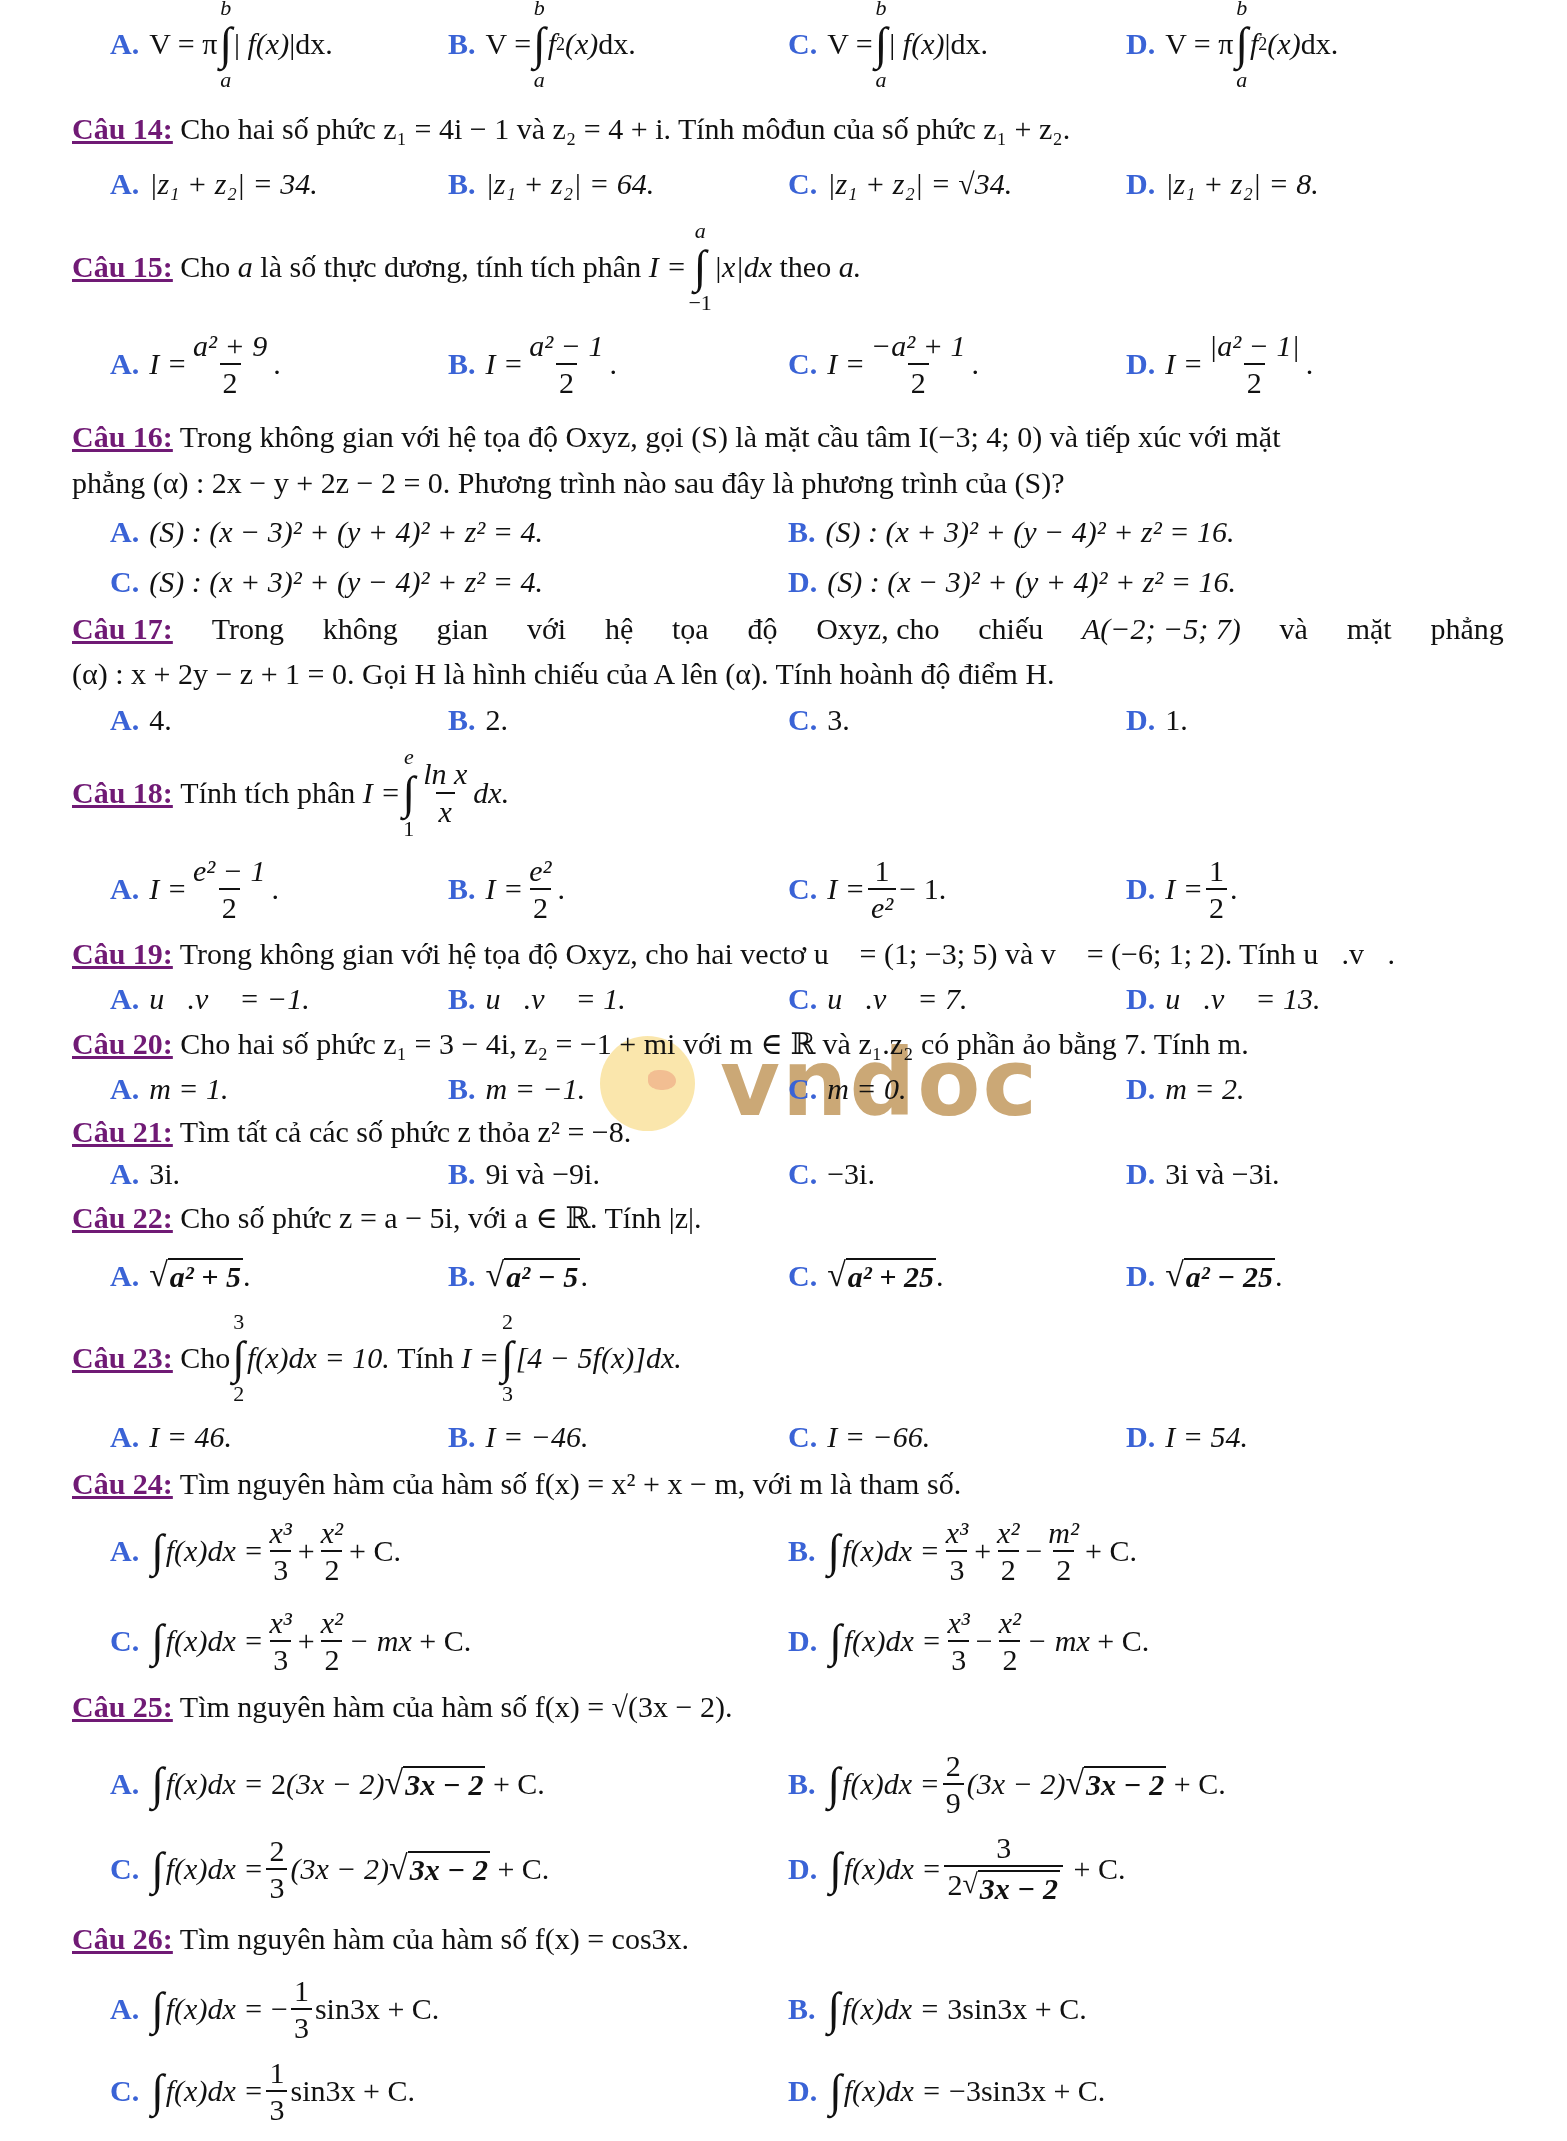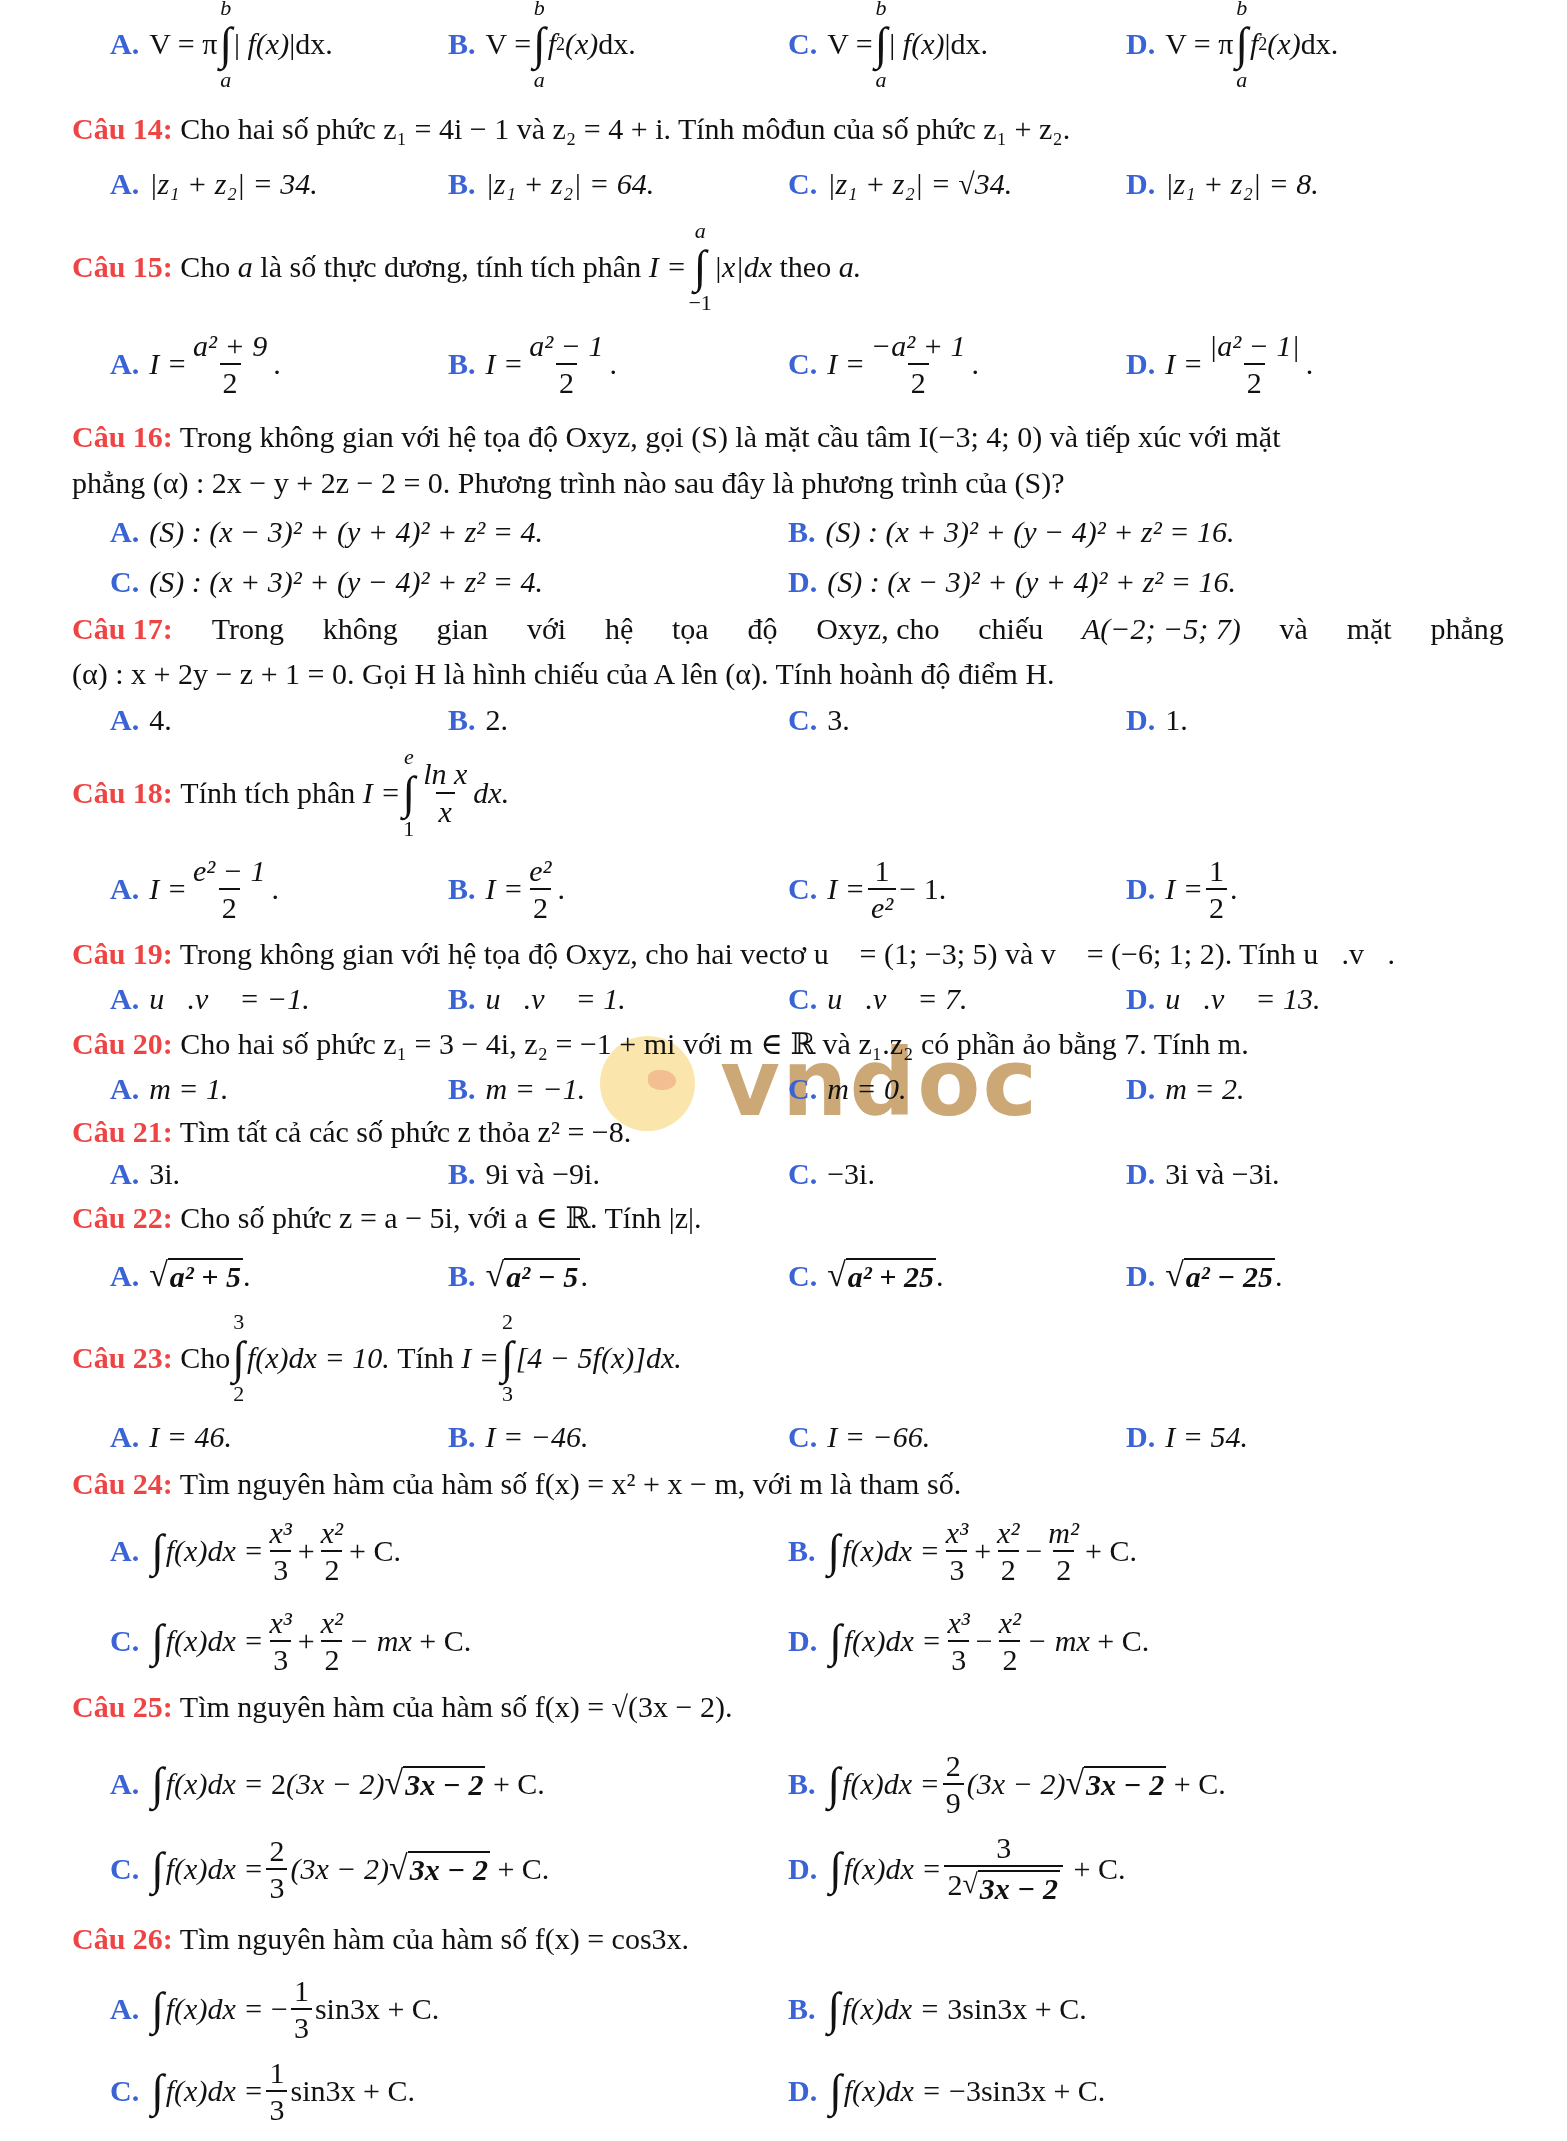--- a/index.html
+++ b/index.html
@@ -1,21 +1,21 @@
 <!DOCTYPE html>
 <html><head>
 <meta charset="utf-8">
 <style>
   html, body { margin:0; padding:0; background:#ffffff; }
   body { width:1567px; height:2141px; position:relative; overflow:hidden;
          font-family:"Liberation Serif","DejaVu Serif",serif; color:#111; font-size:30px; }
   .page { position:absolute; left:0; top:0; width:1567px; height:2141px; }
   .row { position:absolute; left:0; width:1567px; white-space:nowrap; }
   .q { position:absolute; left:72px; }
-  .qlabel { color:#ef4444; font-weight:bold; }
+  .qlabel { color:#701a75; font-weight:bold;text-decoration:underline; }
   .opt { position:absolute; display:inline-flex; align-items:center; }
   .letter { color:#3a63d6; font-weight:bold; margin-right:10px; }
   .c1 { left:110px; } .c2 { left:448px; } .c3 { left:788px; } .c4 { left:1126px; }
   .h2 { left:788px; }
   .m { font-style:italic; }
   .frac { display:inline-flex; flex-direction:column; align-items:center; vertical-align:middle; margin:0 3px; line-height:1.05; }
   .frac .num { padding:0 3px 2px 3px; }
   .frac .den { border-top:2px solid #111; padding:2px 3px 0 3px; }
   .intg { display:inline-flex; flex-direction:column; align-items:center; vertical-align:middle; font-size:22px; line-height:1; margin:0 2px; }
   .intg .sym { font-size:46px; line-height:1; margin:2px 0; }

